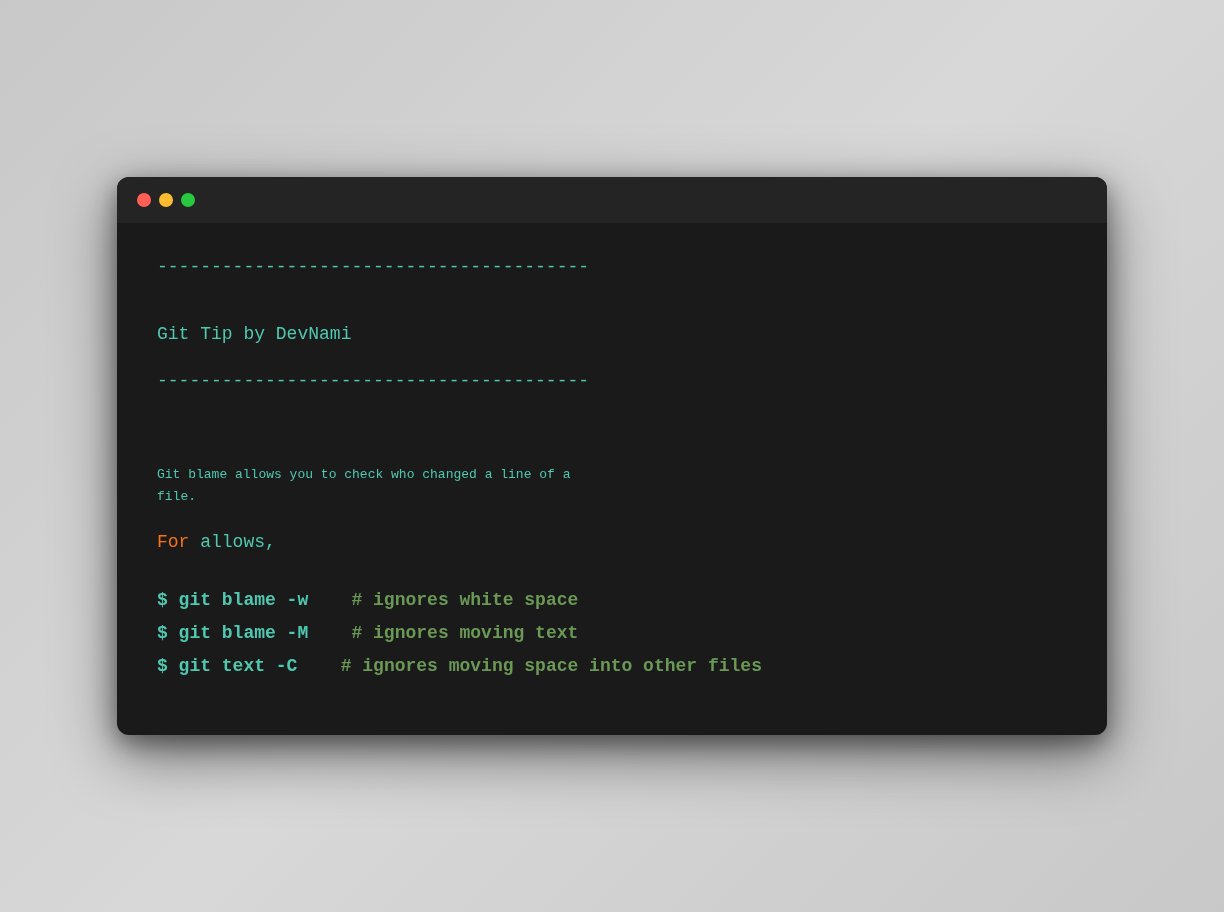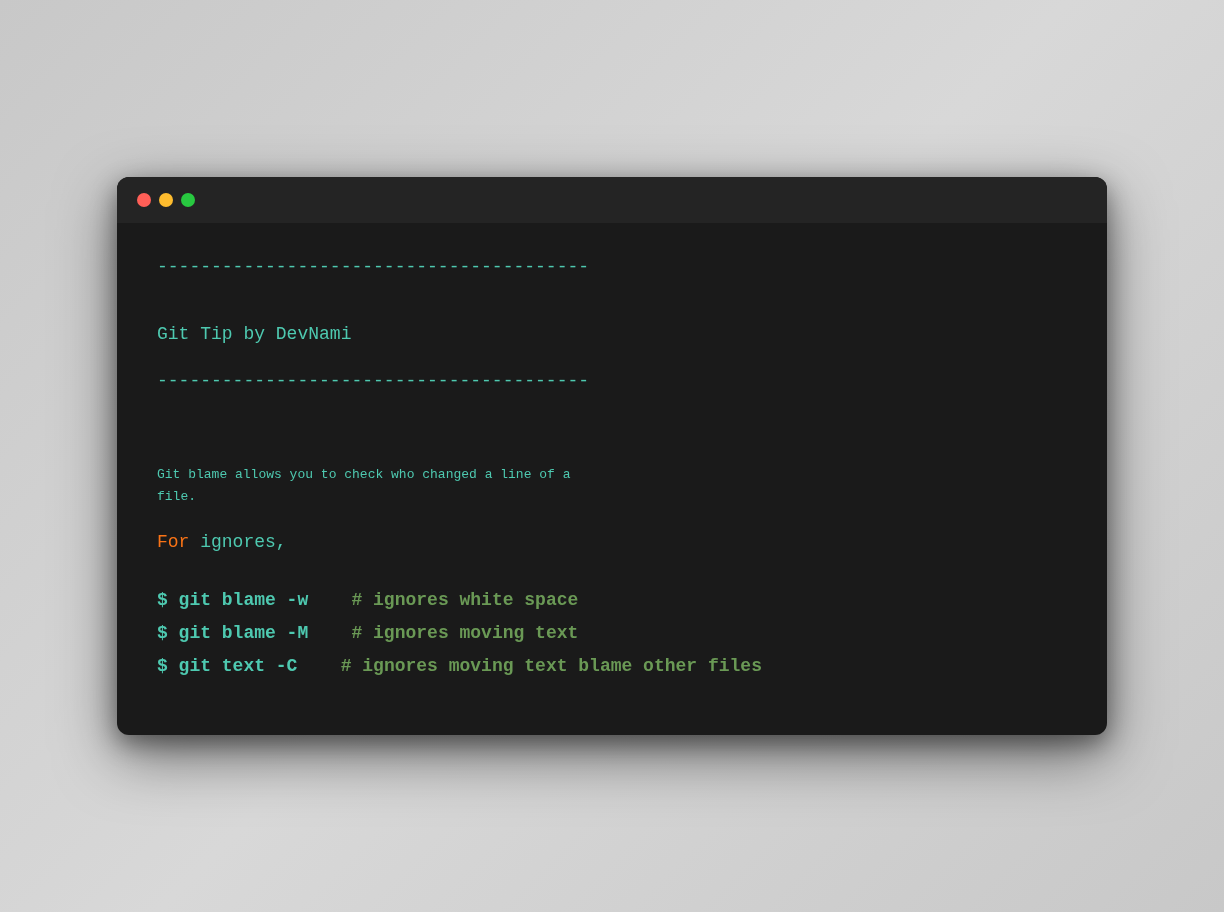--- a/index.html
+++ b/index.html
@@ -146,37 +146,37 @@
     <span class="divider">----------------------------------------</span>
 
     <div style="height: 30px;"></div>
 
     <span class="description">
       <span>Git blame allows you to check who changed a line of a</span><br>
       <span>file.</span>
     </span>
 
     <span class="for-example">
-      <span class="for-word">For</span><span class="example-rest"> ignores,</span>
+      <span class="for-word">For</span><span class="example-rest"> allows,</span>
     </span>
 
     <div style="height: 10px;"></div>
 
     <div class="command-block">
       <span class="command-line">
         <span class="cmd-text">$ git blame -w</span>
         <span style="color: #4ec9b0;">&nbsp;&nbsp;</span>
         <span class="comment"># ignores white space</span>
       </span>
       <span class="command-line">
         <span class="cmd-text">$ git blame -M</span>
         <span style="color: #4ec9b0;">&nbsp;&nbsp;</span>
         <span class="comment"># ignores moving text</span>
       </span>
       <span class="command-line">
         <span class="cmd-text">$ git text -C</span>
         <span style="color: #4ec9b0;">&nbsp;&nbsp;</span>
-        <span class="comment"># ignores moving text blame other files</span>
+        <span class="comment"># ignores moving space into other files</span>
       </span>
     </div>
 
   </div>
 </div>
 
 </body></html>

